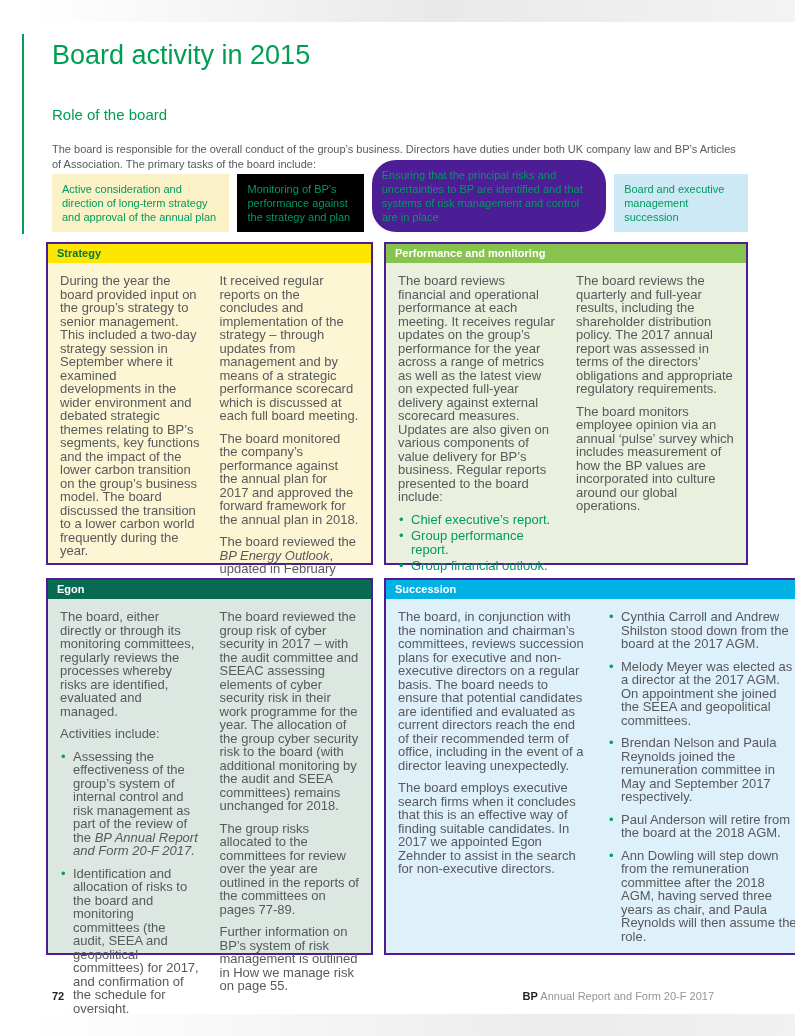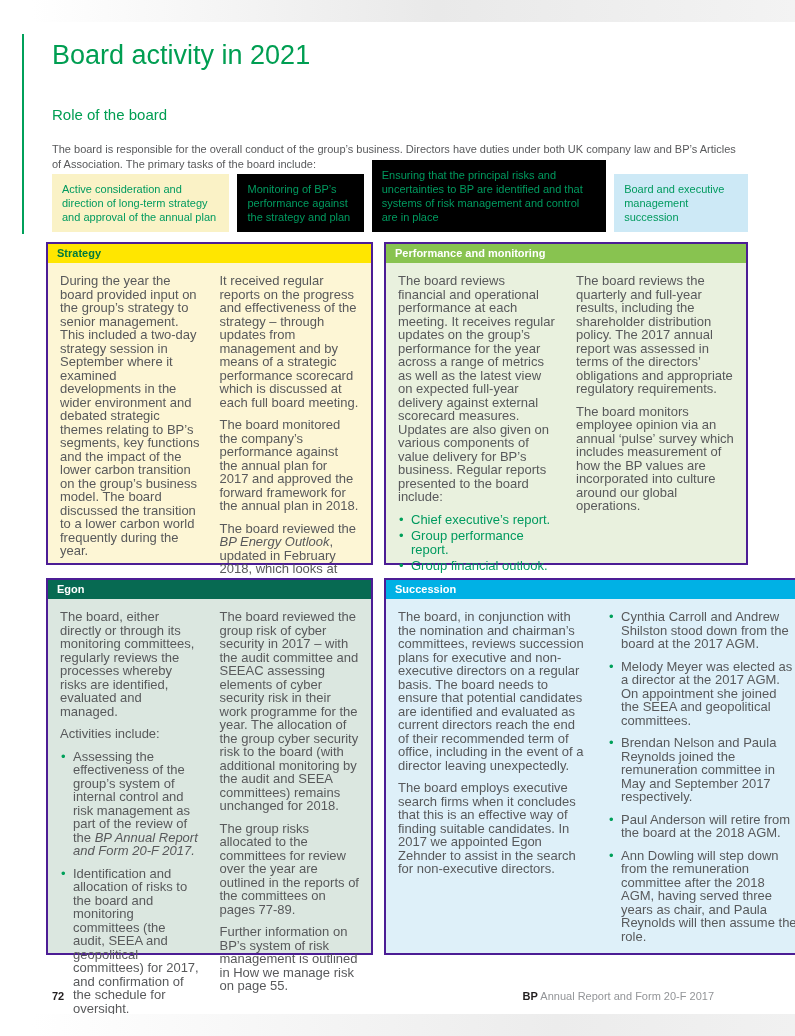--- a/index.html
+++ b/index.html
@@ -35,21 +35,21 @@
   }
   .tasks-row {
     position:absolute; left:52px; top:160px; width:696px;
     display:flex; gap:8px; align-items:flex-end;
   }
   .task {
     padding:8px 10px; font-size:11px; line-height:14px; color:#009a5f;
   }
   .task-1 { width:186px; background:#faf2c6; }
   .task-2 { width:132px; background:#000000; }
-  .task-3 { width:246px; background:#000000; }
+  .task-3 { width:246px; background:#4c1d95;border-radius:24px; }
   .task-4 { width:140px; background:#cde9f6; }
 
   .panel {
     position:absolute; border:2px solid #4c1d95;
   }
   .panel-strategy    { left:46px;  top:242px; width:327px; height:323px; background:#fdf6d5; }
   .panel-performance { left:384px; top:242px; width:364px; height:323px; background:#e9f1de; }
   .panel-risk        { left:46px;  top:578px; width:327px; height:377px; background:#dbe7e0; }
   .panel-succession  { left:384px; top:578px; width:428px; height:377px; background:#def0f9; }
 
@@ -91,40 +91,40 @@
   .footer .report { color:#939598; }
 </style>
 </head>
 <body>
 
 <div class="page">
 
   <div class="band-top"></div>
   <div class="green-rule"></div>
 
-  <h1 class="page-title">Board activity in 2021</h1>
+  <h1 class="page-title">Board activity in 2015</h1>
 
   <h2 class="role-heading">Role of the board</h2>
   <p class="role-intro">The board is responsible for the overall conduct of the group’s business. Directors have duties under both UK company law and BP’s Articles of Association. The primary tasks of the board include:</p>
 
   <div class="tasks-row">
     <div class="task task-1">Active consideration and direction of long-term strategy and approval of the annual plan</div>
     <div class="task task-2">Monitoring of BP’s performance against the strategy and plan</div>
     <div class="task task-3">Ensuring that the principal risks and uncertainties to BP are identified and that systems of risk management and control are in place</div>
     <div class="task task-4">Board and executive management succession</div>
   </div>
 
   <section class="panel panel-strategy">
     <div class="panel-header hdr-strategy">Strategy</div>
     <div class="panel-body">
       <div class="col">
         <p>During the year the board provided input on the group’s strategy to senior management. This included a two-day strategy session in September where it examined developments in the wider environment and debated strategic themes relating to BP’s segments, key functions and the impact of the lower carbon transition on the group’s business model. The board discussed the transition to a lower carbon world frequently during the year.</p>
       </div>
       <div class="col">
-        <p>It received regular reports on the progress and effectiveness of the strategy – through updates from management and by means of a strategic performance scorecard which is discussed at each full board meeting.</p>
+        <p>It received regular reports on the concludes and implementation of the strategy – through updates from management and by means of a strategic performance scorecard which is discussed at each full board meeting.</p>
         <p>The board monitored the company’s performance against the annual plan for 2017 and approved the forward framework for the annual plan in 2018.</p>
         <p><span>The board reviewed the </span><span class="em">BP Energy Outlook</span><span>, updated in February 2018, which looks at long-term energy trends and projections for world energy markets.</span></p>
       </div>
     </div>
   </section>
 
   <section class="panel panel-performance">
     <div class="panel-header hdr-performance">Performance and monitoring</div>
     <div class="panel-body">
       <div class="col">

